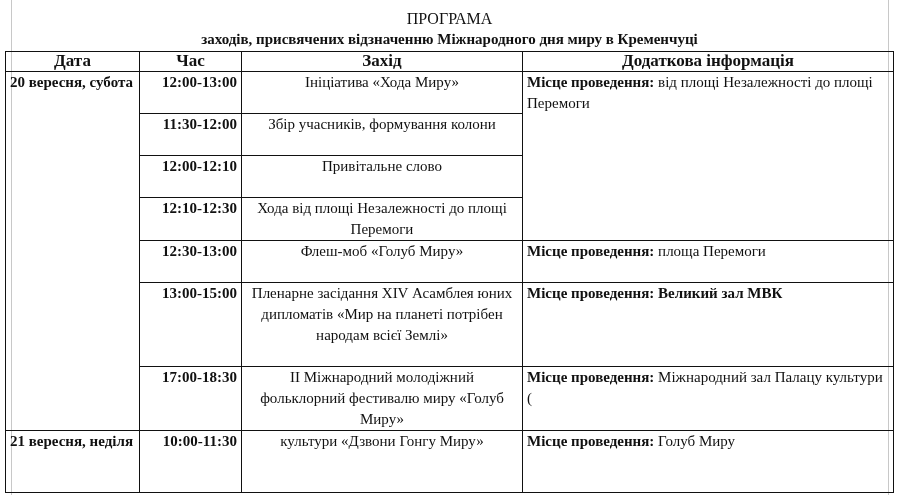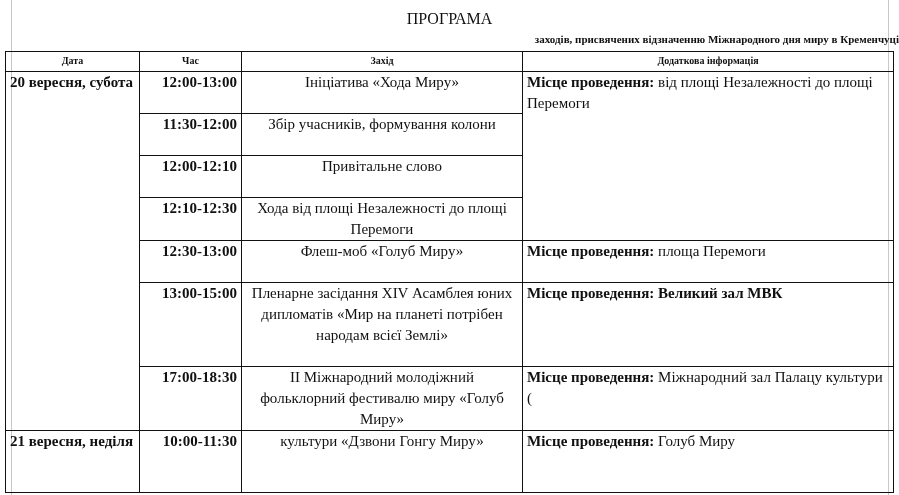--- a/index.html
+++ b/index.html
@@ -3,26 +3,26 @@
 <meta charset="utf-8">
 <style>
   html, body { margin: 0; padding: 0; background: #ffffff; }
   body { width: 899px; height: 495px; position: relative; overflow: hidden;
          font-family: "Liberation Serif", "DejaVu Serif", serif; color: #111; }
   .guide { position: absolute; background: #c8c8c8; width: 1px; }
   .guide.left { left: 11px; top: 0; height: 495px; }
   .guide.right { left: 888px; top: 0; height: 495px; }
   .title { position: absolute; left: 0; width: 899px; top: 9px; text-align: center;
            font-weight: normal; font-size: 16px; line-height: 19px; }
-  .subtitle { position: absolute; left: 0; width: 899px; top: 30px; text-align: right;
-              font-weight: bold; font-size: 11px; line-height: 19px; }
+  .subtitle { position: absolute; left: 0; width: 899px; top: 30px; text-align: center;
+              font-weight: bold; font-size: 15px; line-height: 19px; }
   table { position: absolute; left: 5px; top: 51px; width: 888px; border-collapse: collapse;
           table-layout: fixed; font-size: 15px; line-height: 21px; background: transparent; }
   td, th { border: 1.5px solid #111; vertical-align: top; padding: 0 4px; }
-  th { font-weight: bold; font-size: 10px; line-height: 18px; text-align: center; padding: 0; }
+  th { font-weight: bold; font-size: 17px; line-height: 18px; text-align: center; padding: 0; }
   .date { font-weight: bold; }
   .date.center { }
   .time { font-weight: bold; text-align: right; }
   .event { text-align: center; }
   .event.b { font-weight: normal; }
   .info b { font-weight: bold; }
 </style>
 </head>
 <body>
 

